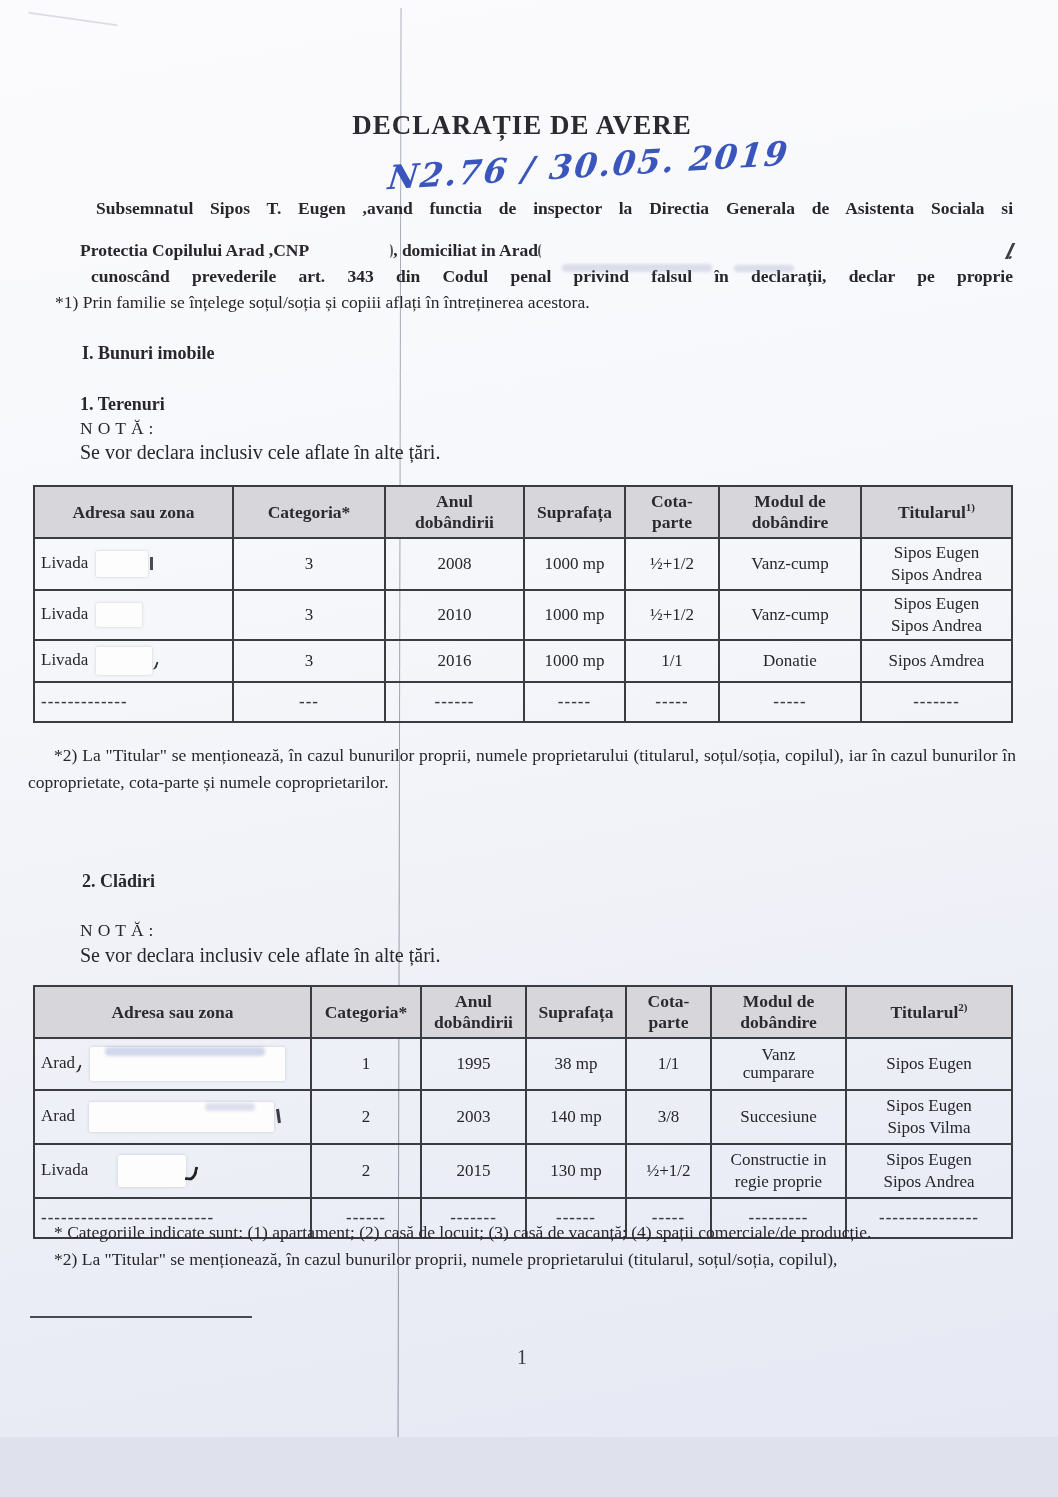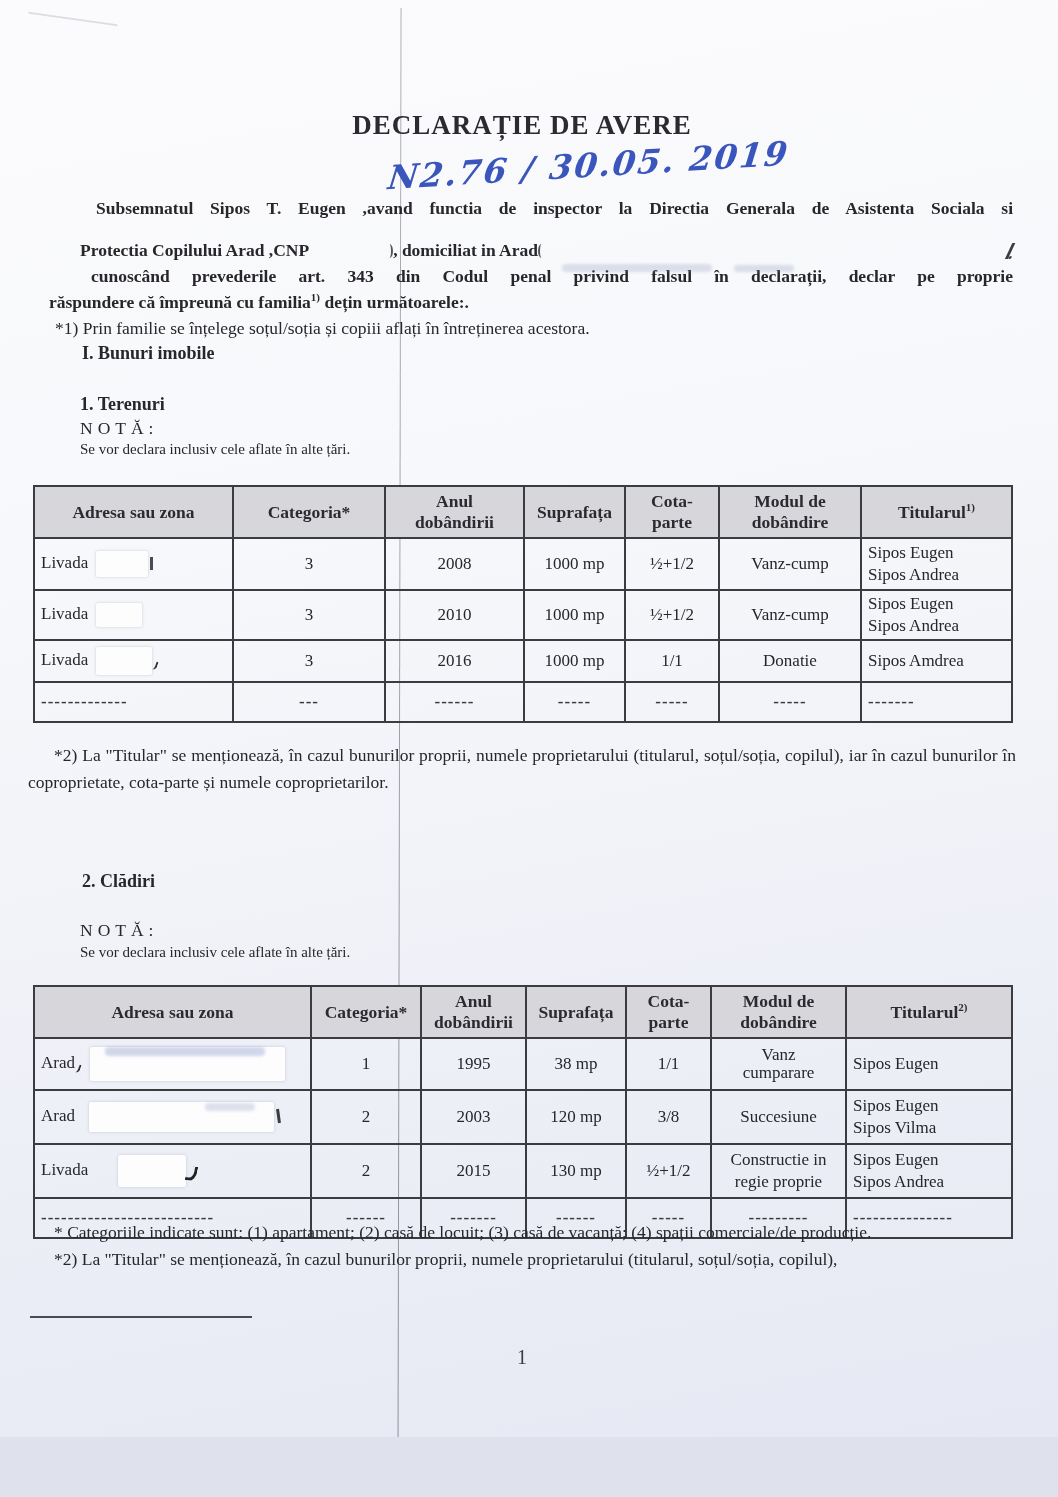--- a/index.html
+++ b/index.html
@@ -45,41 +45,41 @@
   .grow{flex:1 1 auto;position:relative;}
   sup{font-size:11px;line-height:0;}
   .pen-mark{display:inline-block;}
   .mark-paren{width:4px;height:14px;border-right:2px solid #55555e;border-radius:0 60% 60% 0/0 50% 50% 0;transform:translateY(2px);}
   .mark-paren-open{width:4px;height:14px;border-left:2px solid #55555e;border-radius:60% 0 0 60%/50% 0 0 50%;transform:translateY(2px);}
   .mark-end{width:9px;height:16px;border-right:3px solid #3c3c44;transform:skewX(-25deg) translateY(3px);position:relative;}
   .mark-end::after{content:"";position:absolute;right:-6px;bottom:0;width:3px;height:3px;background:#3c3c44;border-radius:50%;}
   .scribble{position:absolute;border-radius:4px;background:rgba(140,152,190,.28);filter:blur(1.6px);}
   .section-head{font-weight:bold;font-size:18px;color:#26262b;}
   .nota-label{font-size:17.5px;letter-spacing:5px;}
-  .nota-text{font-size:15px;}
+  .nota-text{font-size:20px;}
   
   table.decl{
     position:absolute;left:33px;width:978px;
     border-collapse:collapse;table-layout:fixed;
     font-size:17px;
   }
   table.decl th,table.decl td{
     border:2px solid #3b3b42;
     padding:2px 6px;
     vertical-align:middle;
     white-space:pre-line;
   }
   table.decl th{
     background:#d7d7db;
     font-weight:bold;text-align:center;font-size:17.5px;line-height:21px;
     height:46px;color:#2a2a30;
   }
   td.addr{text-align:left;}
   td.ctr{text-align:center;}
-  td.tit{text-align:left;line-height:22px;}
+  td.tit{text-align:center;line-height:22px;}
   .redact{
     display:inline-block;vertical-align:middle;
     background:#fdfdfe;border-radius:2px;
     box-shadow:0 0 3px rgba(120,126,145,.35);
     position:relative;margin-left:8px;
   }
   .comma-mark{display:inline-block;width:5px;height:9px;border-right:2.5px solid #2e2e34;border-radius:0 0 60% 0;transform:rotate(18deg) translateY(5px);}
   .hook-mark{display:inline-block;width:8px;height:12px;border-right:3px solid #222;border-bottom:3px solid #222;border-radius:0 0 70% 0;transform:translateY(6px) rotate(10deg);}
   .notes{left:28px;width:988px;font-size:17.5px;line-height:26.5px;text-align:justify;}
   .notes p{margin:0;text-indent:26px;}
@@ -107,21 +107,20 @@
       <span class="pen-mark mark-paren"></span>
       <span>, domiciliat in Arad</span>
       <span class="pen-mark mark-paren-open"></span>
       <span class="grow">
         <span class="scribble" style="left:18px;top:8px;width:150px;height:8px;"></span>
         <span class="scribble" style="left:190px;top:9px;width:60px;height:7px;"></span>
       </span>
       <span class="pen-mark mark-end"></span>
     </div>
     <div class="b jl ind42">cunoscând prevederile art. 343 din Codul penal privind falsul în declarații, declar pe proprie</div>
-    <div class="b"><span>răspundere că împreună cu familia</span><sup>1)</sup><span> dețin următoarele:.</span></div>
     <div class="ind22">*1) Prin familie se înțelege soțul/soția și copiii aflați în întreținerea acestora.</div>
   </div>
 
   <div class="abs section-head" style="left:82px;top:343px;">I. Bunuri imobile</div>
 
   <div class="abs section-head" style="left:80px;top:394px;">1. Terenuri</div>
   <div class="abs nota-label" style="left:80px;top:418px;">NOTĂ:</div>
   <div class="abs nota-text" style="left:80px;top:441px;">Se vor declara inclusiv cele aflate în alte țări.</div>
 
   <table class="decl" style="top:485px;">
@@ -226,21 +225,21 @@
       <td class="ctr">38 mp</td>
       <td class="ctr">1/1</td>
       <td class="ctr" style="line-height:18px;">Vanz
 cumparare</td>
       <td class="tit">Sipos Eugen</td>
     </tr>
     <tr style="height:54px;">
       <td class="addr" style="position:relative;"><span>Arad</span><span class="redact" style="width:185px;height:30px;margin-left:14px;"></span><span class="scribble" style="left:170px;top:12px;width:50px;height:8px;"></span><span class="pen-mark" style="width:3px;height:14px;background:#3c3c44;margin-left:3px;transform:translateY(2px) rotate(-8deg);"></span></td>
       <td class="ctr">2</td>
       <td class="ctr">2003</td>
-      <td class="ctr">120 mp</td>
+      <td class="ctr">140 mp</td>
       <td class="ctr">3/8</td>
       <td class="ctr">Succesiune</td>
       <td class="tit">Sipos Eugen
 Sipos Vilma</td>
     </tr>
     <tr style="height:54px;">
       <td class="addr"><span>Livada</span><span class="redact" style="width:68px;height:32px;margin-left:30px;"></span><span class="hook-mark"></span></td>
       <td class="ctr">2</td>
       <td class="ctr">2015</td>
       <td class="ctr">130 mp</td>

